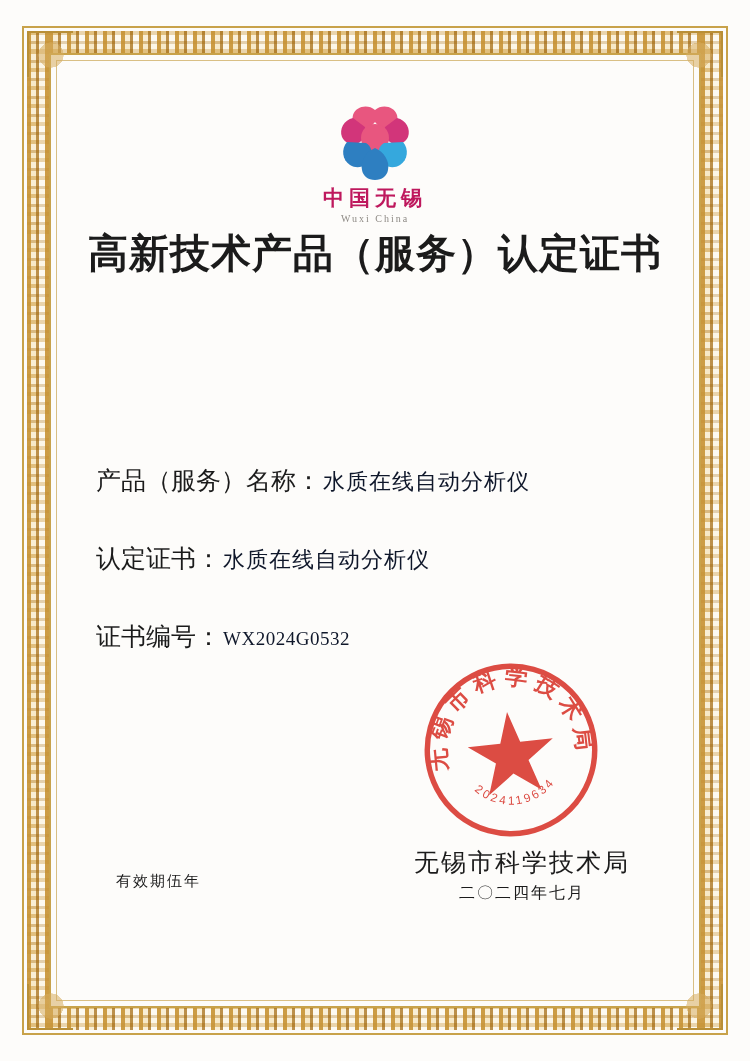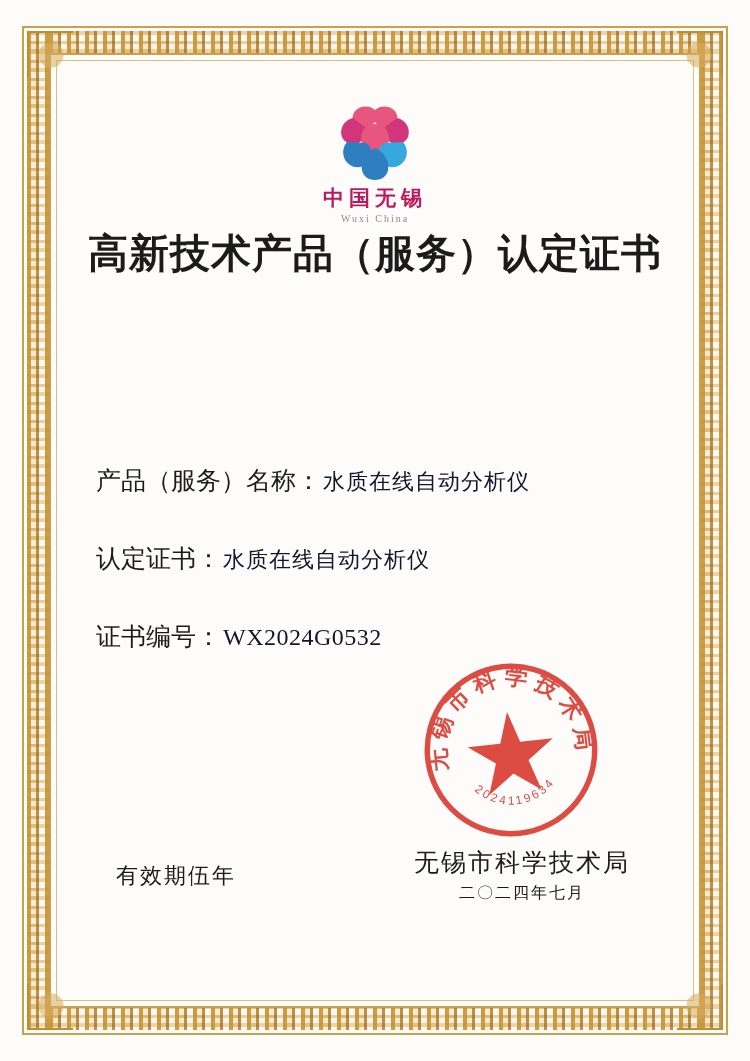--- a/index.html
+++ b/index.html
@@ -162,37 +162,37 @@
   }
   .field-value {
     font-family: "Liberation Serif", serif;
     font-size: 22px;
     color: #0f172a;
     letter-spacing: 1px;
     padding-left: 2px;
   }
   .field-value.latin {
     font-family: "Liberation Serif", serif;
-    font-size: 24px;
+    font-size: 19px;
     letter-spacing: 0.5px;
   }
 
   .footer {
     position: absolute;
     left: 0;
     right: 0;
     bottom: 86px;
     height: 90px;
   }
   .validity {
     position: absolute;
     left: 56px;
     bottom: 20px;
     font-family: "Liberation Serif", serif;
-    font-size: 22px;
+    font-size: 15px;
     color: #1b1b1b;
     letter-spacing: 2px;
   }
   .issuer-block {
     position: absolute;
     right: 18px;
     bottom: 6px;
     text-align: center;
     width: 300px;
   }

